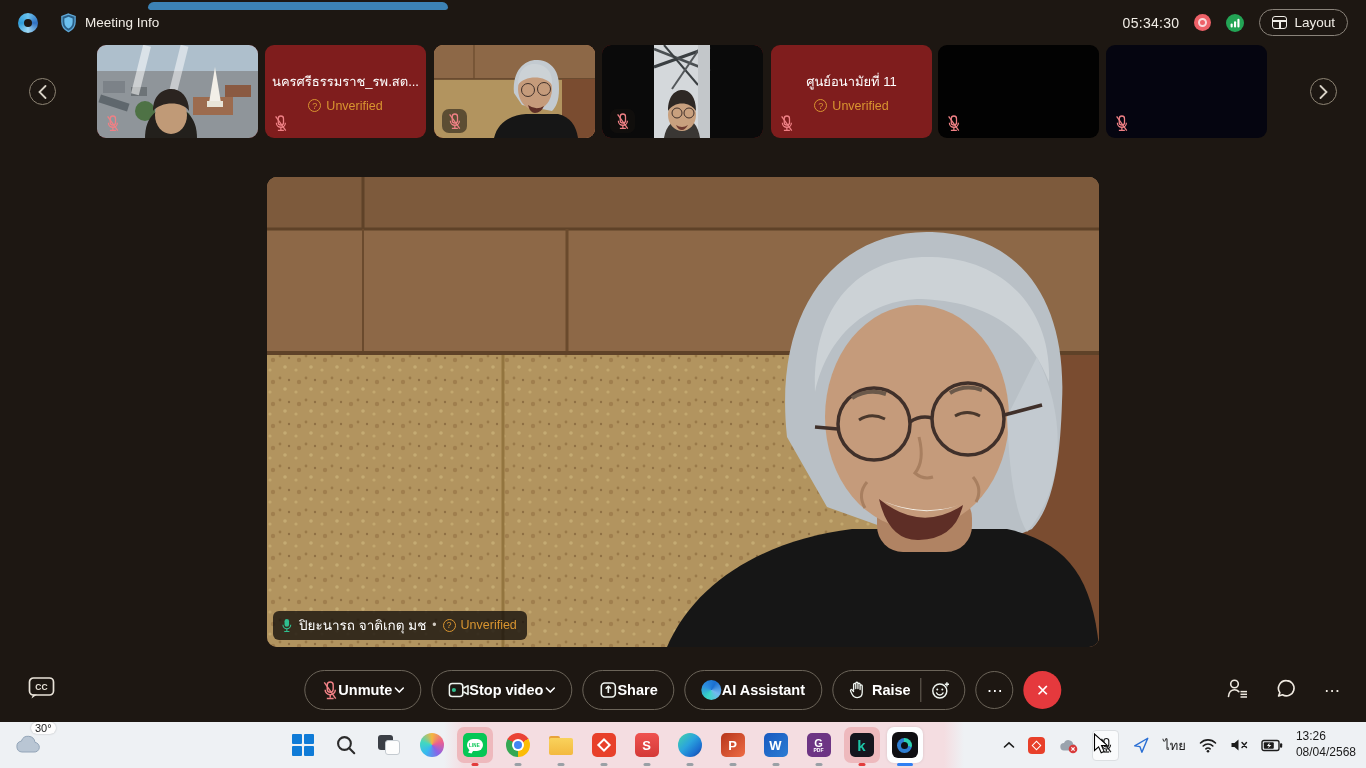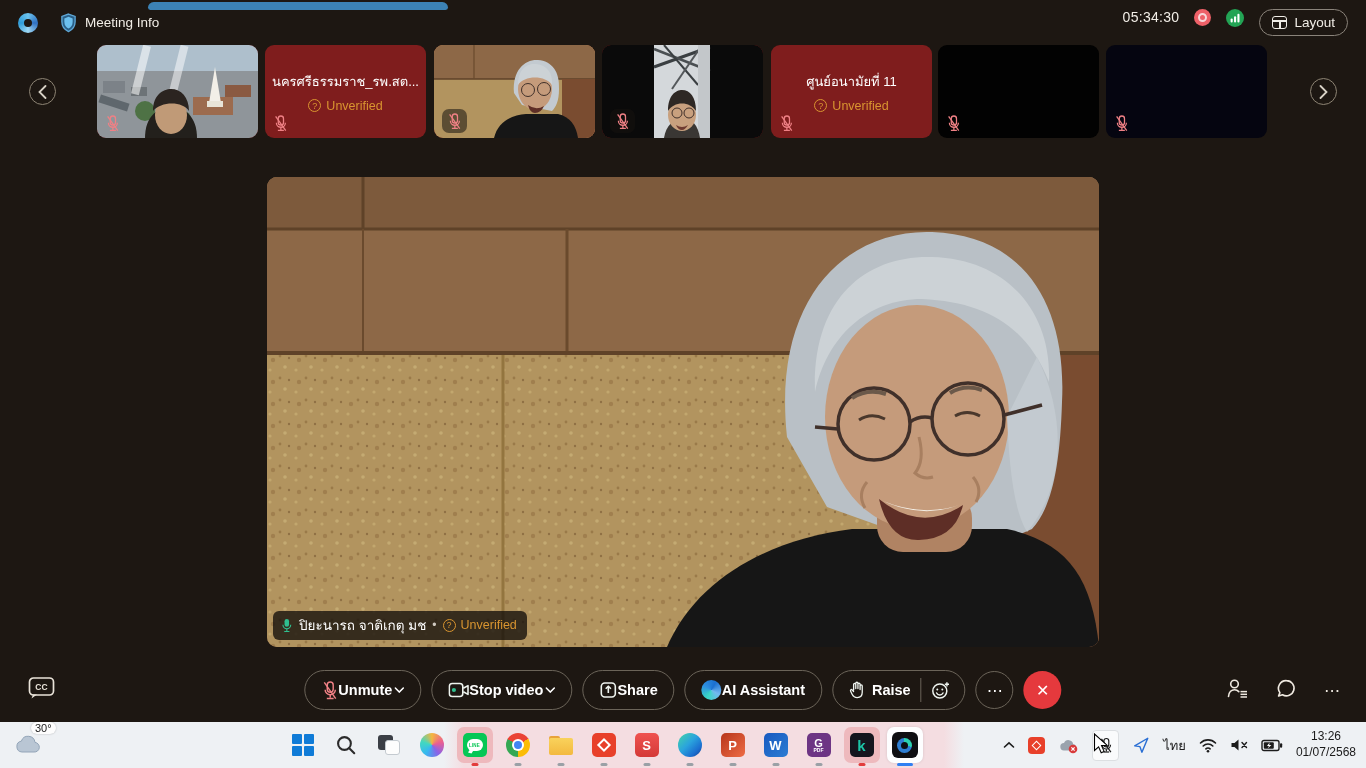--- a/index.html
+++ b/index.html
@@ -5,21 +5,21 @@
   html,body{margin:0;padding:0;background:#000;}
   *{box-sizing:border-box;font-family:"Liberation Sans","DejaVu Sans",sans-serif;}
   .screen{position:relative;width:1366px;height:768px;background:#1d1712;overflow:hidden;}
 
   
   .titlebar{position:absolute;top:0;left:0;right:0;height:45px;display:flex;align-items:center;padding:0 18px;}
   .wx-logo{width:20px;height:20px;border-radius:50%;background:conic-gradient(#6cc3ee,#2f6fc1,#9fd9f4,#2f9cd8,#6cc3ee);position:relative;flex:0 0 auto;}
   .wx-logo::after{content:'';position:absolute;inset:6px;border-radius:50%;background:#1d1712;}
   .mtitle{color:#f1ede6;font-size:13.5px;margin-left:10px;white-space:nowrap;}
   .minfo{display:flex;align-items:center;gap:8px;margin-left:22px;color:#f1ede6;font-size:13.5px;}
-  .tb-right{margin-left:auto;display:flex;align-items:flex-start;gap:15px;}
+  .tb-right{margin-left:auto;display:flex;align-items:center;gap:15px;}
   .timer{color:#f1ede6;font-size:14px;letter-spacing:.3px;}
   .rec-dot{width:17px;height:17px;border-radius:50%;background:#ee6168;position:relative;}
   .rec-dot::after{content:'';position:absolute;inset:4px;border:2px solid #f8d8da;border-radius:50%;}
   .layout-btn{display:flex;align-items:center;gap:7px;height:27px;padding:0 12px;border:1px solid #8a837a;border-radius:14px;color:#f1ede6;font-size:13.5px;background:transparent;}
   .layout-ic{width:15px;height:13px;border:1.6px solid #efece6;border-radius:3px;position:relative;}
   .layout-ic::before{content:'';position:absolute;left:0;right:0;top:3px;height:1.6px;background:#efece6;}
   .layout-ic::after{content:'';position:absolute;left:6px;top:4.5px;bottom:0;width:1.6px;background:#efece6;}
   .blue-strip{position:absolute;left:148px;top:2px;width:300px;height:8px;background:#3c82b5;border-radius:7px 7px 3px 3px;}
 
   
@@ -106,21 +106,21 @@
   .wbx-ring::after{content:'';position:absolute;inset:4px;background:#0e0e12;border-radius:50%;}
   .line-ic{background:#06c755;}
   .line-bubble{width:16px;height:12px;background:#fff;border-radius:6px;display:flex;align-items:center;justify-content:center;position:relative;}
   .line-bubble::after{content:'';position:absolute;left:2px;bottom:-2px;width:4px;height:4px;background:#fff;transform:skewX(-20deg) rotate(15deg);}
   .line-bubble span{color:#06c755;font-size:4.5px;font-weight:700;letter-spacing:.2px;}
   .tray{position:absolute;right:10px;top:0;height:46px;display:flex;align-items:center;gap:13px;}
   .tray .mini-diamond{width:17px;height:17px;border-radius:4px;background:#e8402a;display:flex;align-items:center;justify-content:center;}
   .tray .mini-diamond i{width:7px;height:7px;border:1.6px solid #fff;transform:rotate(45deg);}
   .mic-hover{width:27px;height:31px;background:#fafbfc;border:1px solid #dcdfe2;border-radius:4px;display:flex;align-items:center;justify-content:center;}
   .lang{font-size:13px;color:#1b1b1b;}
-  .clock{text-align:center;font-size:12px;line-height:1.3;color:#1a1a1a;white-space:nowrap;}
+  .clock{text-align:left;font-size:12px;line-height:1.3;color:#1a1a1a;white-space:nowrap;}
   .cursor{position:absolute;left:1093px;top:733px;z-index:50;}
   button{cursor:default;}
 </style>
 </head>
 <body>
 
 <svg width="0" height="0" style="position:absolute">
   <defs>
     <symbol id="ic-micmute" viewBox="0 0 20 24">
       <rect x="7" y="2" width="7" height="12" rx="3.5" fill="none" stroke="currentColor" stroke-width="1.7"></rect>
@@ -590,21 +590,21 @@
         <path d="M12 4.5 L16.5 9.5 M16.5 4.5 L12 9.5" stroke="#1c1c1c" stroke-width="1.4" stroke-linecap="round"></path>
       </svg>
       <svg width="22" height="13" viewBox="0 0 22 13">
         <rect x="1" y="1.5" width="17" height="10" rx="2" fill="none" stroke="#1c1c1c" stroke-width="1.4"></rect>
         <rect x="19" y="4.3" width="2.2" height="4.4" rx="1" fill="#1c1c1c"></rect>
         <rect x="2.8" y="3.3" width="10" height="6.4" rx="1" fill="#1c1c1c"></rect>
         <path d="M8.6 3.6 L6 7 h2 L6.6 9.6 L10.4 6 h-2.2 Z" fill="#fff"></path>
       </svg>
       <div class="clock">
         <div>13:26</div>
-        <div>01/07/2568</div>
+        <div>08/04/2568</div>
       </div>
     </div>
   </div>
 
   <svg class="cursor" width="17" height="22" viewBox="0 0 17 22">
     <path d="M1.5 1 L1.5 17.5 L5.6 13.8 L8.2 19.8 L11.1 18.4 L8.5 12.6 L14 12.2 Z" fill="#fff" stroke="#000" stroke-width="1.1"></path>
   </svg>
 
 </div>
 

